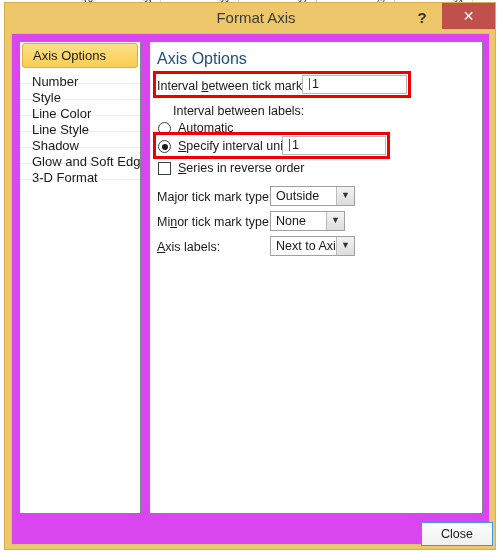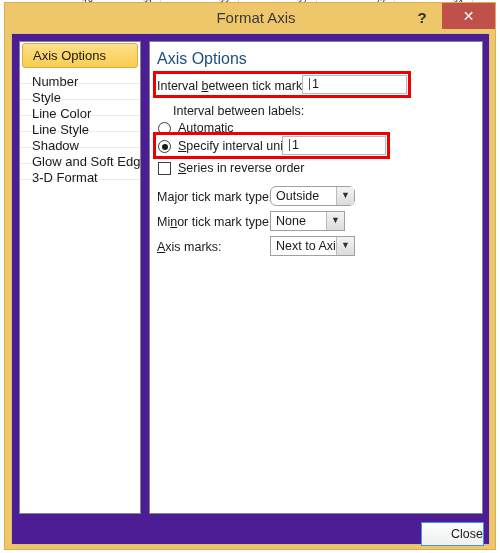--- a/index.html
+++ b/index.html
@@ -85,21 +85,21 @@
     cursor: pointer;
   }
 
   
   #dialog-body {
     position: absolute;
     left: 6px;
     top: 30px;
     width: 479px;
     height: 512px;
-    background: #4c1d95;
+    background: #d946ef;
     border: 1px solid #ddbf78;
     box-sizing: border-box;
   }
 
   
   #sidebar {
     position: absolute;
     left: 7px;
     top: 7px;
     width: 122px;
@@ -244,29 +244,29 @@
     line-height: 17px;
     font-size: 9px;
     color: #333;
   }
 
   
   #close-button {
     position: absolute;
     left: 409px;
     top: 488px;
-    width: 63px;
+    width: 72px;
     height: 24px;
     background: linear-gradient(to bottom,#fdfdfd,#f0f0f0);
     border: 1px solid #3c97e0;
     box-sizing: border-box;
     font-size: 12.5px;
     color: #1a1a1a;
     line-height: 22px;
-    text-align: right;
+    text-align: center;
     cursor: pointer;
     font-family: "Liberation Sans", sans-serif;
   }
 </style>
 </head>
 <body>
 
 <div id="bg-sheet">
   <div class="colline" style="left:82px"></div>
   <div class="colline" style="left:160px"></div>
@@ -348,35 +348,35 @@
       <div class="redbox" style="left:3px; top:90px; width:237px; height:27px;"></div>
 
       <div class="checkbox" style="left:8px; top:120px;"></div>
       <div class="lbl" style="left:28px; top:119px;">
         <span class="u">S</span><span>eries in reverse order</span>
       </div>
 
       <div class="lbl" style="left:7px; top:148px;">
         <span>Ma</span><span class="u">j</span><span>or tick mark type:</span>
       </div>
-      <div class="dropdown" style="left:120px; top:144px; width:85px;border-radius:6px;">
+      <div class="dropdown" style="left:120px; top:144px; width:85px;">
         <span class="dval">Outside</span>
         <span class="darrow">▼</span>
       </div>
 
       <div class="lbl" style="left:7px; top:173px;">
         <span>Mi</span><span class="u">n</span><span>or tick mark type:</span>
       </div>
       <div class="dropdown" style="left:120px; top:169px; width:75px;">
         <span class="dval">None</span>
         <span class="darrow">▼</span>
       </div>
 
       <div class="lbl" style="left:7px; top:198px;">
-        <span class="u">A</span><span>xis marks:</span>
+        <span class="u">A</span><span>xis labels:</span>
       </div>
       <div class="dropdown" style="left:120px; top:194px; width:85px;">
         <span class="dval">Next to Axis</span>
         <span class="darrow">▼</span>
       </div>
 
     </div>
 
     <div id="close-button">Close</div>
 

